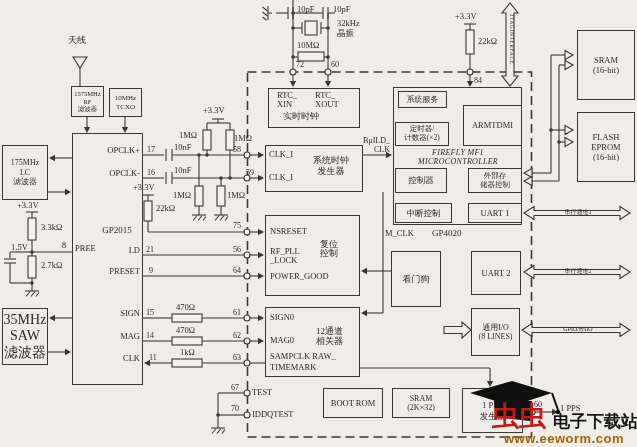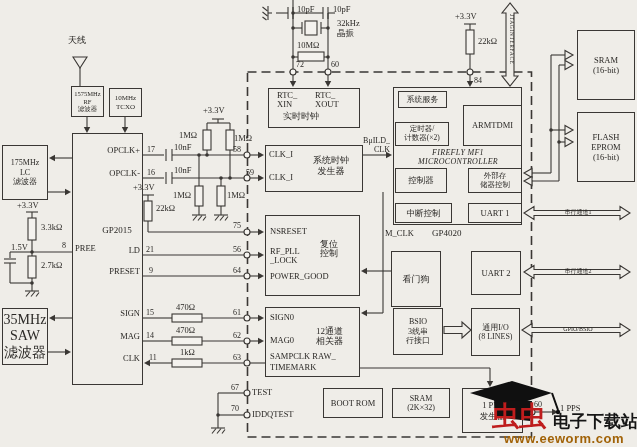--- a/index.html
+++ b/index.html
@@ -287,25 +287,20 @@
   <span>滤波器</span>
 </div>
 <div class="blk" style="left:72px;top:133px;width:71px;height:252px;"></div>
 <div class="blk" style="left:268px;top:88px;width:92px;height:40px;"></div>
 <div class="blk" style="left:265px;top:145px;width:98px;height:47px;"></div>
 <div class="blk" style="left:265px;top:215px;width:95px;height:81px;"></div>
 <div class="blk" style="left:265px;top:307px;width:95px;height:70px;"></div>
 <div class="blk" style="left:391px;top:251px;width:50px;height:56px;font-size:9px;">
   <span>看门狗</span>
 </div>
-<div class="blk" style="left:393px;top:308px;width:50px;height:47px;font-size:8px;">
-  <span>BSIO</span>
-  <span>3线串</span>
-  <span>行接口</span>
-</div>
 <div class="blk" style="left:323px;top:388px;width:60px;height:30px;">
   <span>BOOT ROM</span>
 </div>
 <div class="blk" style="left:392px;top:388px;width:58px;height:30px;font-size:8px;">
   <span>SRAM</span>
   <span>(2K×32)</span>
 </div>
 <div class="blk" style="left:462px;top:388px;width:61px;height:45px;">
   <span>1 PPS</span>
   <span>发生器</span>

